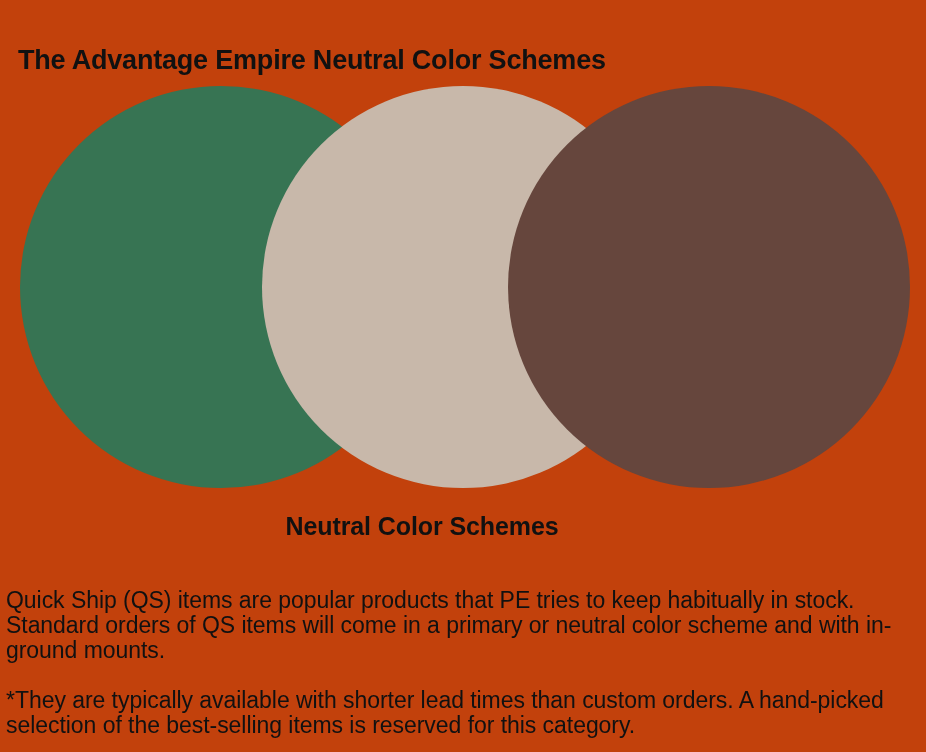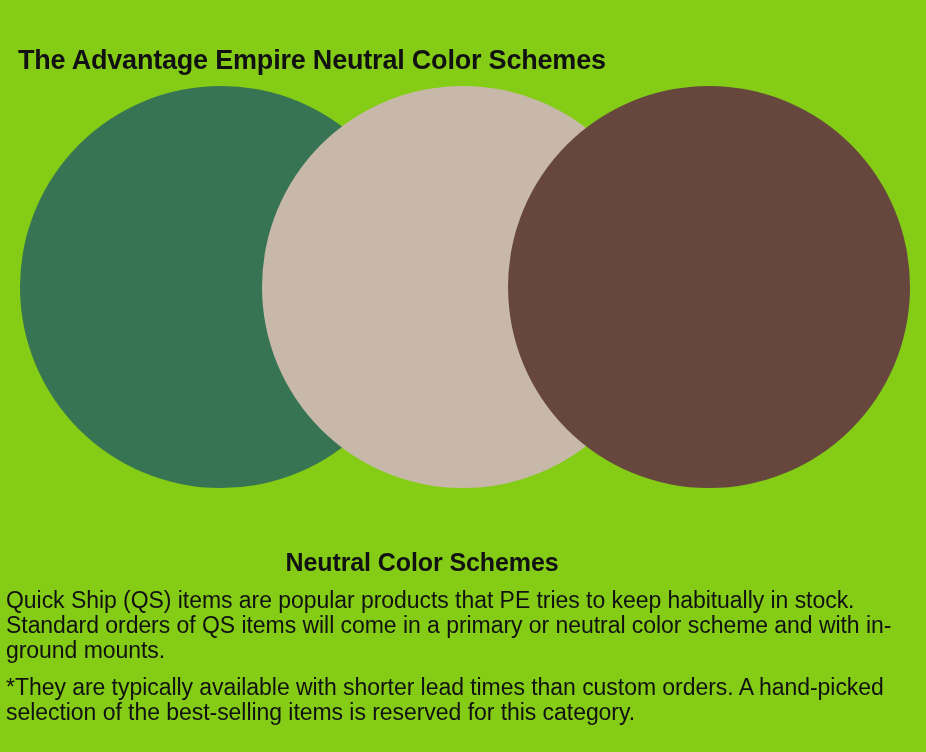--- a/index.html
+++ b/index.html
@@ -14,21 +14,21 @@
     overflow: hidden;
     font-family: "Liberation Sans", sans-serif;
     color: #000000;
     position: relative;
   }
 
   .page {
     position: relative;
     width: 926px;
     height: 752px;
-    background: #84cc16;
+    background: #c2410c;
   }
 
   
   .page-title {
     position: absolute;
     left: 18px;
     top: 27px;
     font-size: 27px;
     font-weight: bold;
     line-height: 1.15;
@@ -53,21 +53,21 @@
     border-radius: 50%;
   }
   .swatch-green  { left: 20px;  z-index: 1; }
   .swatch-beige  { left: 262px; z-index: 2; }
   .swatch-brown  { left: 508px; z-index: 3; }
 
   
   .swatch-caption {
     position: absolute;
     left: 0;
-    top: 548px;
+    top: 512px;
     width: 844px;
     text-align: center;
     font-size: 25px;
     font-weight: bold;
     letter-spacing: -0.1px;
     color: #111111;
   }
 
   
   .body-copy {
@@ -77,21 +77,21 @@
     width: 906px;
   }
   .body-paragraph {
     margin: 0;
     font-size: 23px;
     line-height: 25px;
     color: #111111;
     letter-spacing: -0.05px;
   }
   .body-paragraph + .body-paragraph {
-    margin-top: 12px;
+    margin-top: 25px;
   }
 </style>
 </head>
 <body style="background-color: rgb(255, 255, 255);">
 
 <div class="page">
 
   <h1 class="page-title">The Advantage Empire Neutral Color Schemes</h1>
 
   <div class="swatch-group">

